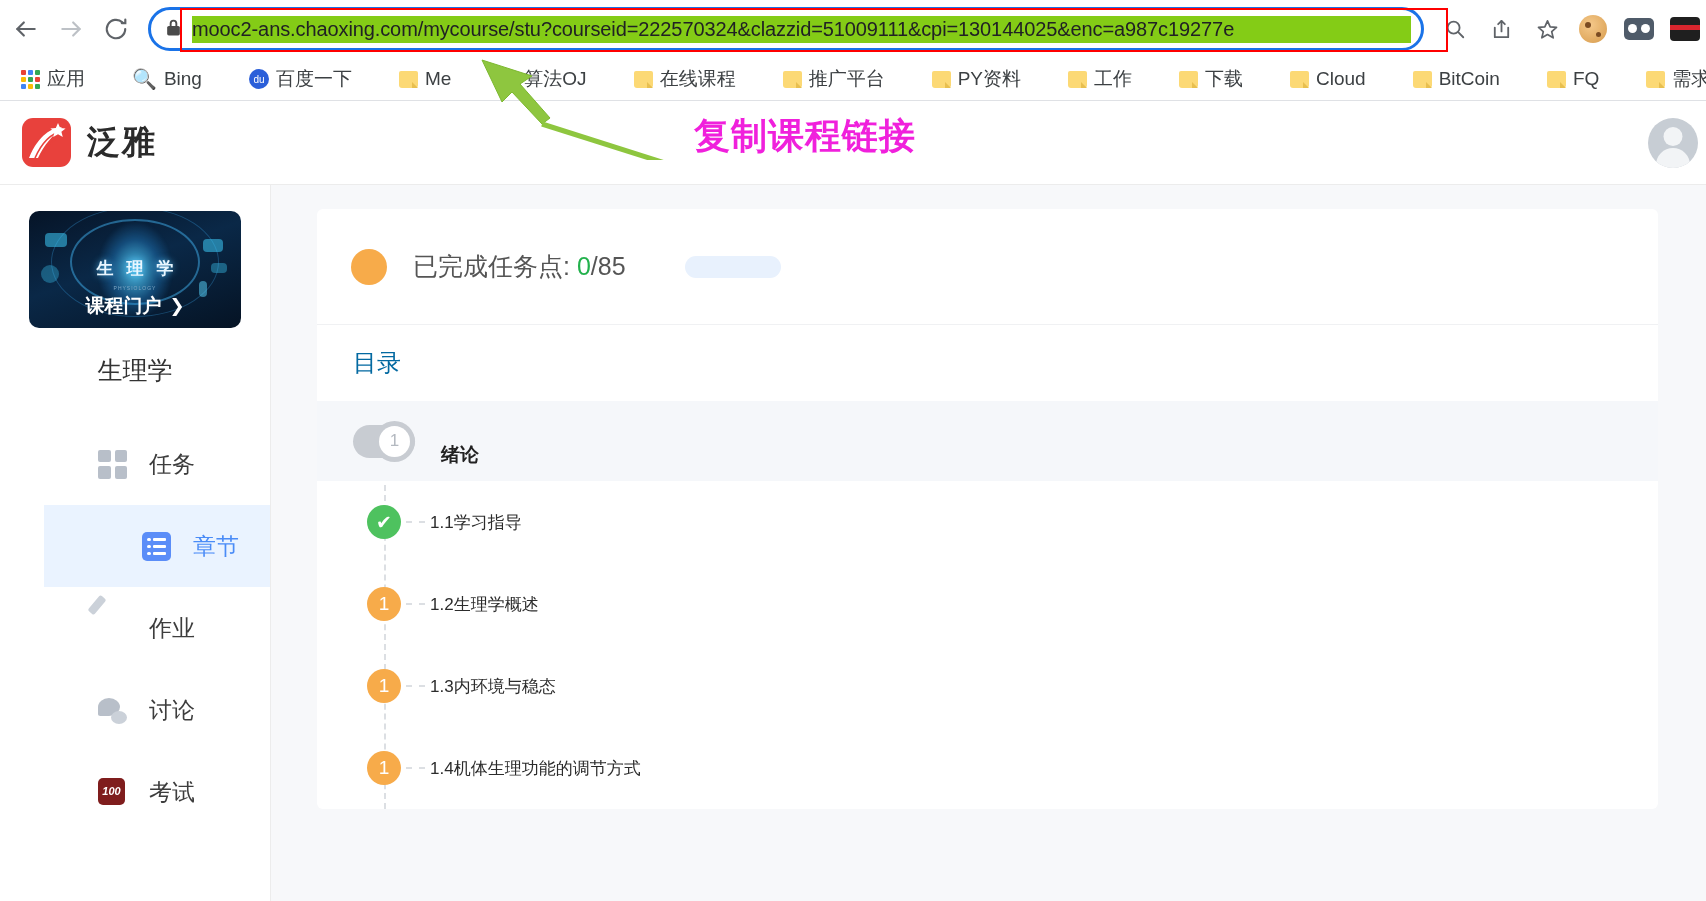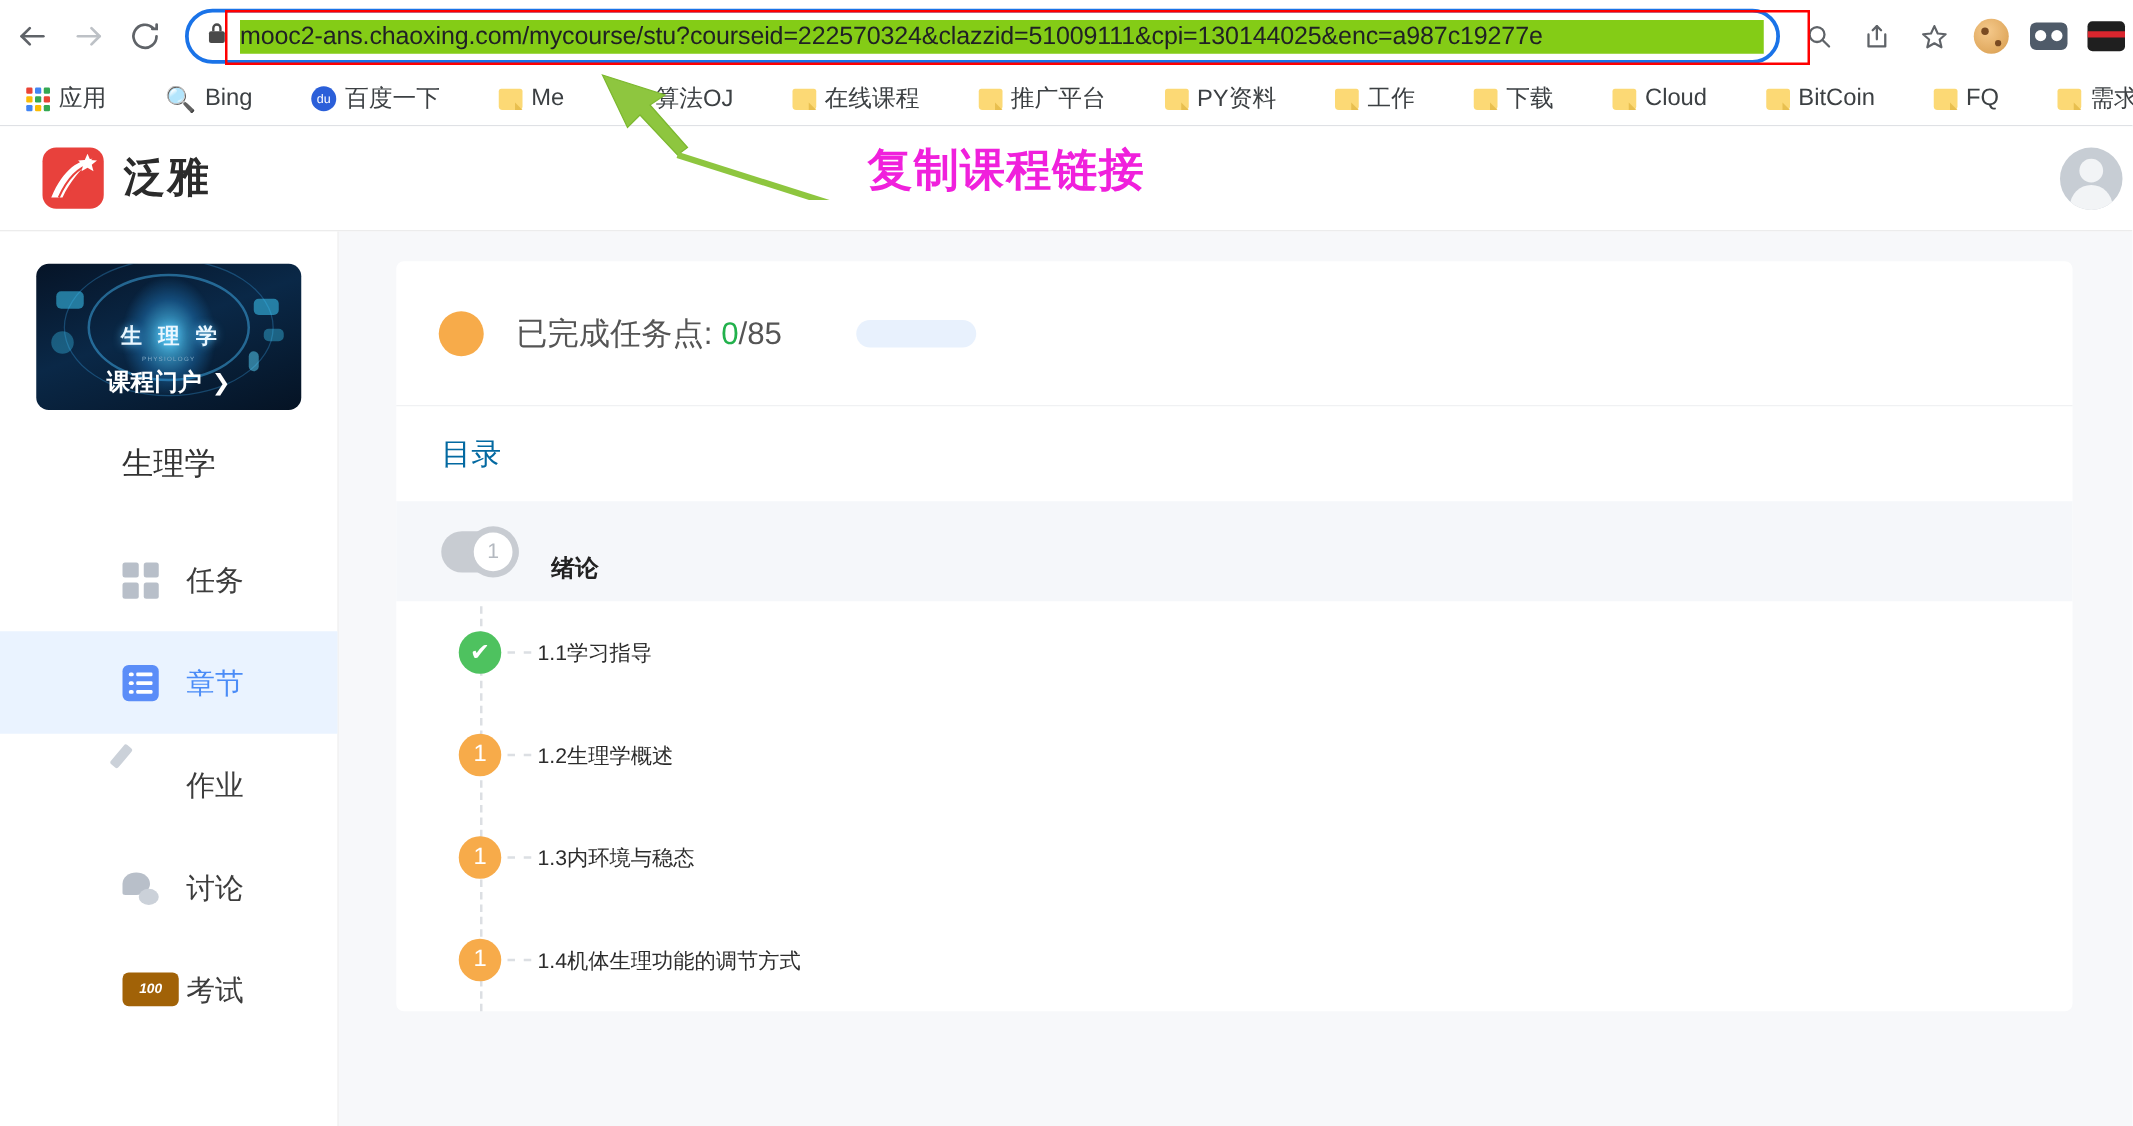--- a/index.html
+++ b/index.html
@@ -132,21 +132,21 @@
     background: #ffffff;
     border-top: 1px solid #dfe1e5;
     overflow: hidden;
   }
   .site-header {
     position: relative; height: 84px; width: 100%;
     border-bottom: 1px solid #ececec;
     display: flex; align-items: center;
     background: #fff;
   }
-  .logo-wrap { display: flex; align-items: center; margin-left: 34px; gap: 16px;}
+  .logo-wrap { display: flex; align-items: center; margin-left: 22px; gap: 16px;}
   .logo-mark {
     width: 49px; height: 49px; border-radius: 11px;
     background: #e8413c; position: relative; overflow: hidden;
     flex: 0 0 auto;
   }
   .logo-mark svg { position:absolute; left:0; top:0; }
   .logo-text { font-size: 33px; font-weight: bold; color: #2b2b2b; letter-spacing: 2px;}
   .header-right { margin-left: auto; display:flex; align-items:center; gap: 26px; margin-right: 8px;}
   .old-ver-btn {
     background: #eef2f8; color: #9aa7b8;
@@ -213,21 +213,21 @@
   }
   .cc-portal .chev { font-size: 18px; font-weight: normal; }
   .course-name {
     text-align: center; font-size: 25px; color: #333; margin-top: 26px; margin-bottom: 36px;
   }
   .nav-item {
     height: 82px; display: flex; align-items: center; gap: 22px;
     padding-left: 98px; font-size: 23px; color: #3d3d3d;
     position: relative;
   }
-  .nav-item.active { background: #eaf3ff; color: #4b8cf7; }
+  .nav-item.active { background: #eaf3ff; color: #4b8cf7; margin-left: 44px; }
   .nav-ico { width: 29px; height: 29px; flex: 0 0 auto; position: relative; }
   .ico-grid { display:grid; grid-template-columns:1fr 1fr; grid-template-rows:1fr 1fr; gap:4px; }
   .ico-grid i { background:#b8bfc9; border-radius:2px; }
   .ico-list { background:#5b8df8; border-radius:5px; position:relative; }
   .ico-list i {
     position:absolute; background:#fff; border-radius:1px; height:3px; right:5px;
   }
   .ico-list i:nth-child(1){ top:6px; width:13px;}
   .ico-list i:nth-child(2){ top:13px; width:13px;}
   .ico-list i:nth-child(3){ top:20px; width:13px;}
@@ -248,21 +248,21 @@
     width:23px; height:27px; background:#b8bfc9; border-radius:3px; position:relative;
   }
   .ico-doc i { position:absolute; height:2.5px; background:#fff; left:4px; border-radius:1px;}
   .ico-doc i:nth-child(1){ top:6px; width:13px;}
   .ico-doc i:nth-child(2){ top:12px; width:9px;}
   .ico-pen {
     position:absolute; right:-3px; bottom:-1px; width:8px; height:20px;
     background:#cbd1d9; transform:rotate(40deg); border-radius:2px;
   }
   .ico-100 {
-    width:45px; height:27px; background:#a16207; border-radius:5px;
+    width:27px; height:27px; background:#7f1d1d; border-radius:5px;
     display:flex; align-items:center; justify-content:center;
     color:#fff; font-size:11px; font-style:italic; font-weight:bold;
   }
 
   
   .main { flex: 1 1 auto; padding: 24px 0 0 46px; background: #f7f8fa; overflow: hidden; }
   .panel {
     background:#fff; border-radius: 6px; width: 1341px;
   }
   .progress-block {

